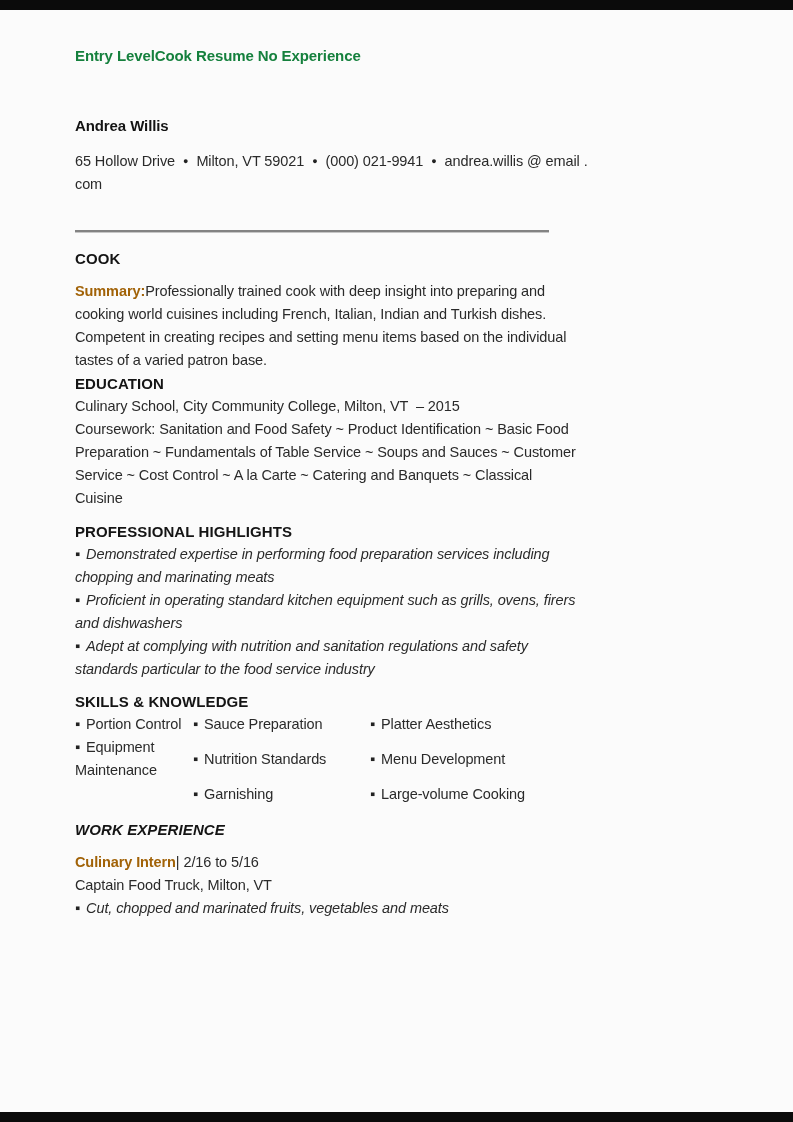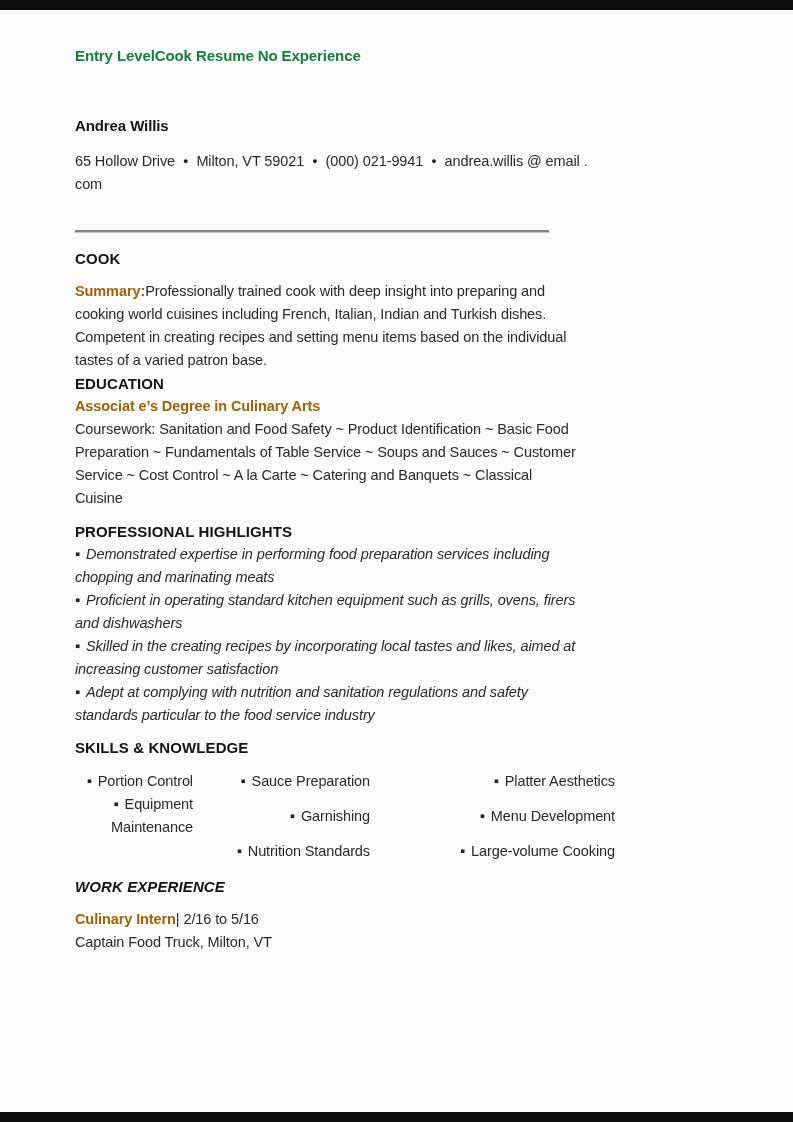--- a/index.html
+++ b/index.html
@@ -22,21 +22,21 @@
   .dot{font-size:9px;vertical-align:2px;margin:0 8px;color:#222;}
   .divider{margin-top:34px;width:474px;height:2px;background:#838383;border-bottom:1px solid #c6c6c6;}
   .sec-h{font-weight:bold;font-size:15px;color:#141414;letter-spacing:0.1px;}
   .h-cook{margin-top:14px;}
   .summary{margin-top:10px;}
   .h-edu{}
   .edu-body{margin-top:0;}
   .h-prof{margin-top:10px;}
   .hl-list{margin-top:0;}
   .h-skills{margin-top:9px;}
-  .skills-grid{margin-top:11px;display:flex;align-items:flex-start;text-align:right;}
+  .skills-grid{display:flex;align-items:flex-start;}
   .sk-col1{width:118px;}
   .sk-col2{width:177px;}
   .sk-col3{width:245px;}
   .sk-col2 .skill-item,.sk-col3 .skill-item{margin-bottom:12px;}
   .skill-item{white-space:pre-wrap;}
   .h-work{margin-top:0;font-style:italic;}
   .work-body{margin-top:10px;}
   .blt{margin-right:6px;color:#222;}
   .bullet-line{white-space:pre-wrap;font-style:italic;}
 </style>
@@ -59,66 +59,68 @@
   <div class="sec-h h-cook">COOK</div>
 
   <div class="summary pre"><span class="b">Summary:</span><span>Professionally trained cook with deep insight into preparing and
 cooking world cuisines including French, Italian, Indian and Turkish dishes.
 Competent in creating recipes and setting menu items based on the individual
 tastes of a varied patron base.</span></div>
 
   <div class="sec-h h-edu">EDUCATION</div>
 
   <div class="edu-body">
-    <div class="b pre">Associat e’s Degree in Culinary Arts</div>
+    <div class="pre">Culinary School, City Community College, Milton, VT  – 2015</div>
     <div class="pre">Coursework: Sanitation and Food Safety ~ Product Identification ~ Basic Food
 Preparation ~ Fundamentals of Table Service ~ Soups and Sauces ~ Customer
 Service ~ Cost Control ~ A la Carte ~ Catering and Banquets ~ Classical
 Cuisine</div>
   </div>
 
   <div class="sec-h h-prof">PROFESSIONAL HIGHLIGHTS</div>
 
   <div class="hl-list">
 
   <div class="bullet-line"><span class="blt">▪</span><span>Demonstrated expertise in performing food preparation services including
 chopping and marinating meats</span></div>
       <div class="bullet-line"><span class="blt">▪</span><span>Proficient in operating standard kitchen equipment such as grills, ovens, firers
 and dishwashers</span></div>
-      <div class="bullet-line"><span class="blt">▪</span><span>Skilled in the creating recipes by incorporating local tastes and likes, aimed at
-increasing customer satisfaction</span></div>
       <div class="bullet-line"><span class="blt">▪</span><span>Adept at complying with nutrition and sanitation regulations and safety
 standards particular to the food service industry</span></div>
     </div>
 
   <div class="sec-h h-skills">SKILLS &amp; KNOWLEDGE</div>
 
   <div class="skills-grid">
     <div class="sk-col1">
 
     <div class="skill-item"><span class="blt">▪</span><span>Portion Control</span></div>
         <div class="skill-item"><span class="blt">▪</span><span>Equipment
 Maintenance</span></div>
       </div>
     <div class="sk-col2">
 
     <div class="skill-item"><span class="blt">▪</span><span>Sauce Preparation</span></div>
+        <div class="skill-item"><span class="blt">▪</span><span>Nutrition Standards</span></div>
         <div class="skill-item"><span class="blt">▪</span><span>Garnishing</span></div>
-        <div class="skill-item"><span class="blt">▪</span><span>Nutrition Standards</span></div>
       </div>
     <div class="sk-col3">
 
     <div class="skill-item"><span class="blt">▪</span><span>Platter Aesthetics</span></div>
         <div class="skill-item"><span class="blt">▪</span><span>Menu Development</span></div>
         <div class="skill-item"><span class="blt">▪</span><span>Large-volume Cooking</span></div>
       </div>
   </div>
 
   <div class="sec-h h-work">WORK EXPERIENCE</div>
 
   <div class="work-body">
     <div><span class="b">Culinary Intern</span><span>| 2/16 to 5/16</span></div>
     <div>Captain Food Truck, Milton, VT</div>
+    <div>
+
+    <div class="bullet-line"><span class="blt">▪</span><span>Cut, chopped and marinated fruits, vegetables and meats</span></div>
+      </div>
   </div>
 
 </div>
 
 <div class="edge-bar bottom"></div>
 
 </body></html>

